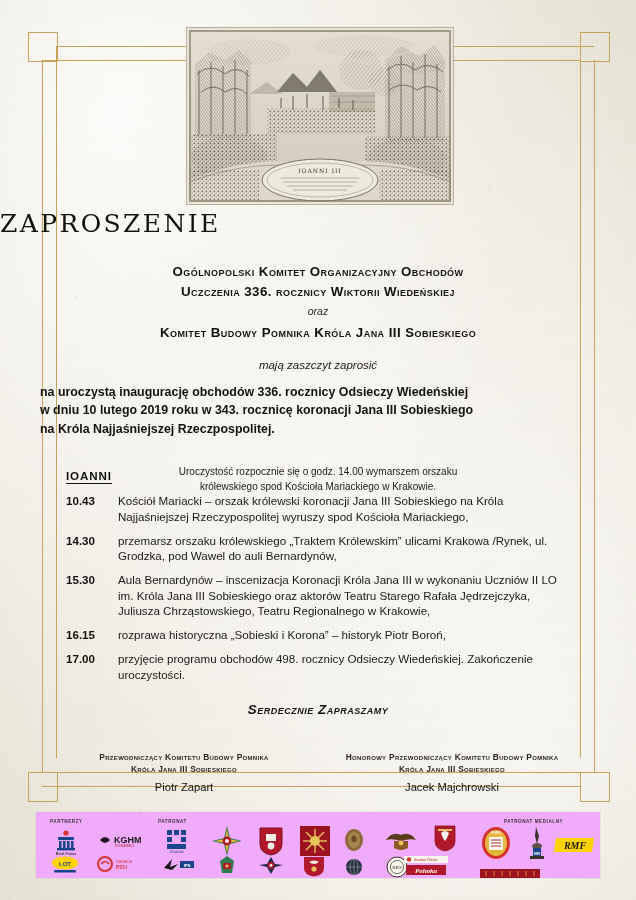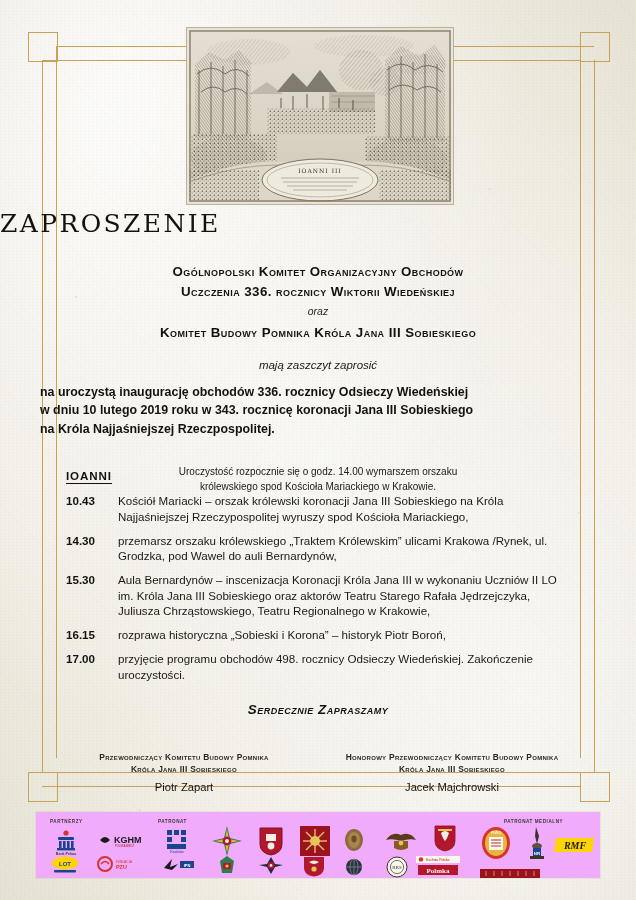--- a/index.html
+++ b/index.html
@@ -434,21 +434,21 @@
     </div>
 
     <div class="logo" style="left:396px;top:12px;width:26px;height:28px;">
       <svg viewBox="0 0 26 28" width="26" height="28">
         <path d="M3 2 H23 V17 Q23 25 13 27 Q3 25 3 17 Z" fill="#b2182b" stroke="#8d1320" stroke-width=".8"></path>
         <path d="M9 9 q4 -4 8 0 q-2 6 -4 8 q-2 -2 -4 -8" fill="#f2efe6"></path>
         <rect x="6" y="5" width="14" height="2" fill="#e8c25a"></rect>
       </svg>
     </div>
 
-    <div class="logo" style="left:380px;top:44px;width:44px;height:20px;">
+    <div class="logo" style="left:368px;top:44px;width:44px;height:20px;font-style:italic;">
       <svg viewBox="0 0 44 20" width="44" height="20">
         <rect x="0" y="0" width="44" height="7" fill="#faf7ef"></rect>
         <circle cx="5" cy="3.4" r="2.2" fill="#d6332e"></circle>
         <text x="10" y="5" font-family="Liberation Sans, sans-serif" font-size="3.4" fill="#b2182b">Kuchnia Polska</text>
         <rect x="2" y="9" width="40" height="10" fill="#b2182b"></rect>
         <text x="22" y="16.6" text-anchor="middle" font-family="Liberation Serif, serif" font-size="7" font-weight="bold" fill="#faf7ef">Polmka</text>
       </svg>
     </div>
 
     <div class="logo" style="left:444px;top:14px;width:32px;height:34px;">

